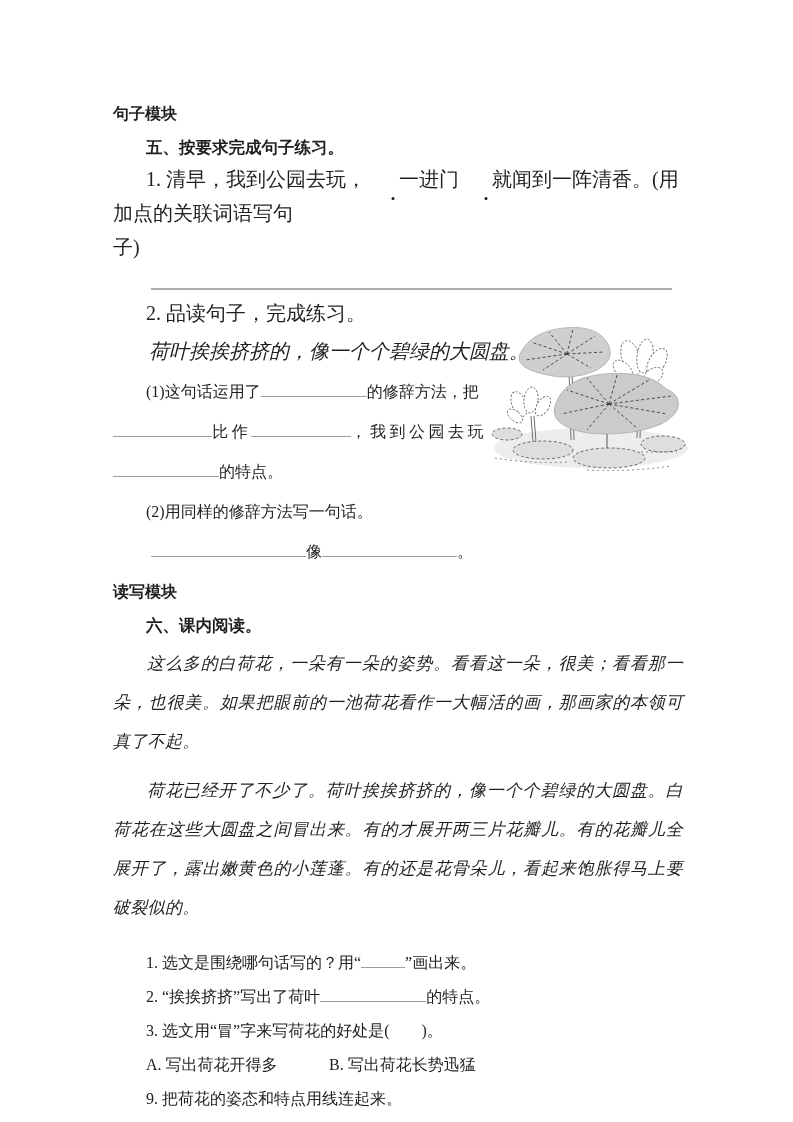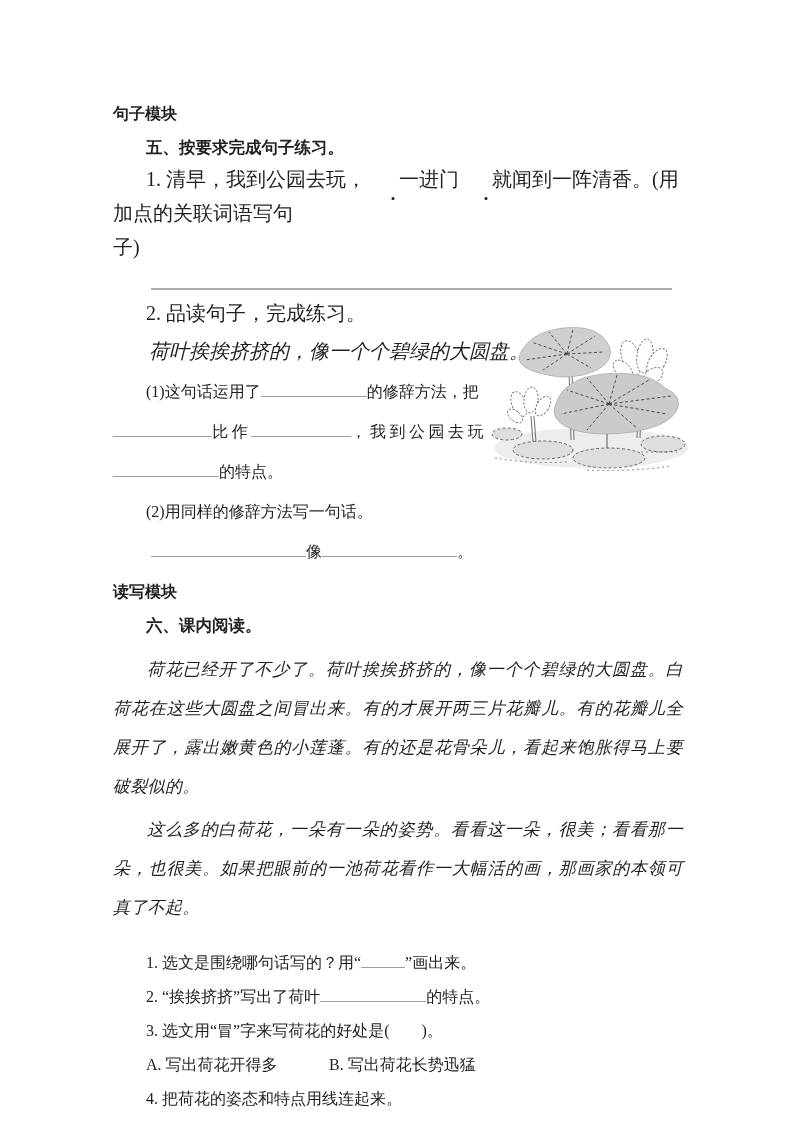--- a/index.html
+++ b/index.html
@@ -156,32 +156,32 @@
 
       <div class="sub-line indent">(2)用同样的修辞方法写一句话。</div>
 
       <div class="like-line"><span class="blank w155"></span><span>像</span><span class="blank w135"></span><span>。</span></div>
     </div>
 
     <div class="mod-heading" style="margin-top:12px;">读写模块</div>
 
     <div class="sec-title">六、课内阅读。</div>
 
+    <p class="passage kai" style="margin-top:4px;">这么多的白荷花，一朵有一朵的姿势。看看这一朵，很美；看看那一朵，也很美。如果把眼前的一池荷花看作一大幅活的画，那画家的本领可真了不起。</p>
     <p class="passage kai">荷花已经开了不少了。荷叶挨挨挤挤的，像一个个碧绿的大圆盘。白荷花在这些大圆盘之间冒出来。有的才展开两三片花瓣儿。有的花瓣儿全展开了，露出嫩黄色的小莲蓬。有的还是花骨朵儿，看起来饱胀得马上要破裂似的。</p>
-    <p class="passage kai" style="margin-top:4px;">这么多的白荷花，一朵有一朵的姿势。看看这一朵，很美；看看那一朵，也很美。如果把眼前的一池荷花看作一大幅活的画，那画家的本领可真了不起。</p>
 
     <div class="rq" style="margin-top:20px;"><span>1. 选文是围绕哪句话写的？用“</span><span class="blank w40"></span><span>”画出来。</span></div>
 
     <div class="rq"><span>2. “挨挨挤挤”写出了荷叶</span><span class="blank w105"></span><span>的特点。</span></div>
 
     <div class="rq">3. 选文用“冒”字来写荷花的好处是(　　)。</div>
 
     <div class="rq"><span class="optA">A. 写出荷花开得多</span><span>B. 写出荷花长势迅猛</span></div>
 
-    <div class="rq">4. 把荷花的姿态和特点用线连起来。</div>
+    <div class="rq">9. 把荷花的姿态和特点用线连起来。</div>
 
     <div class="match-row">
         <span class="match-left">全开</span>
         <span>有的才展开两三片花瓣儿。</span>
       </div>
 
   </div>
 </div>
 
 </body></html>

